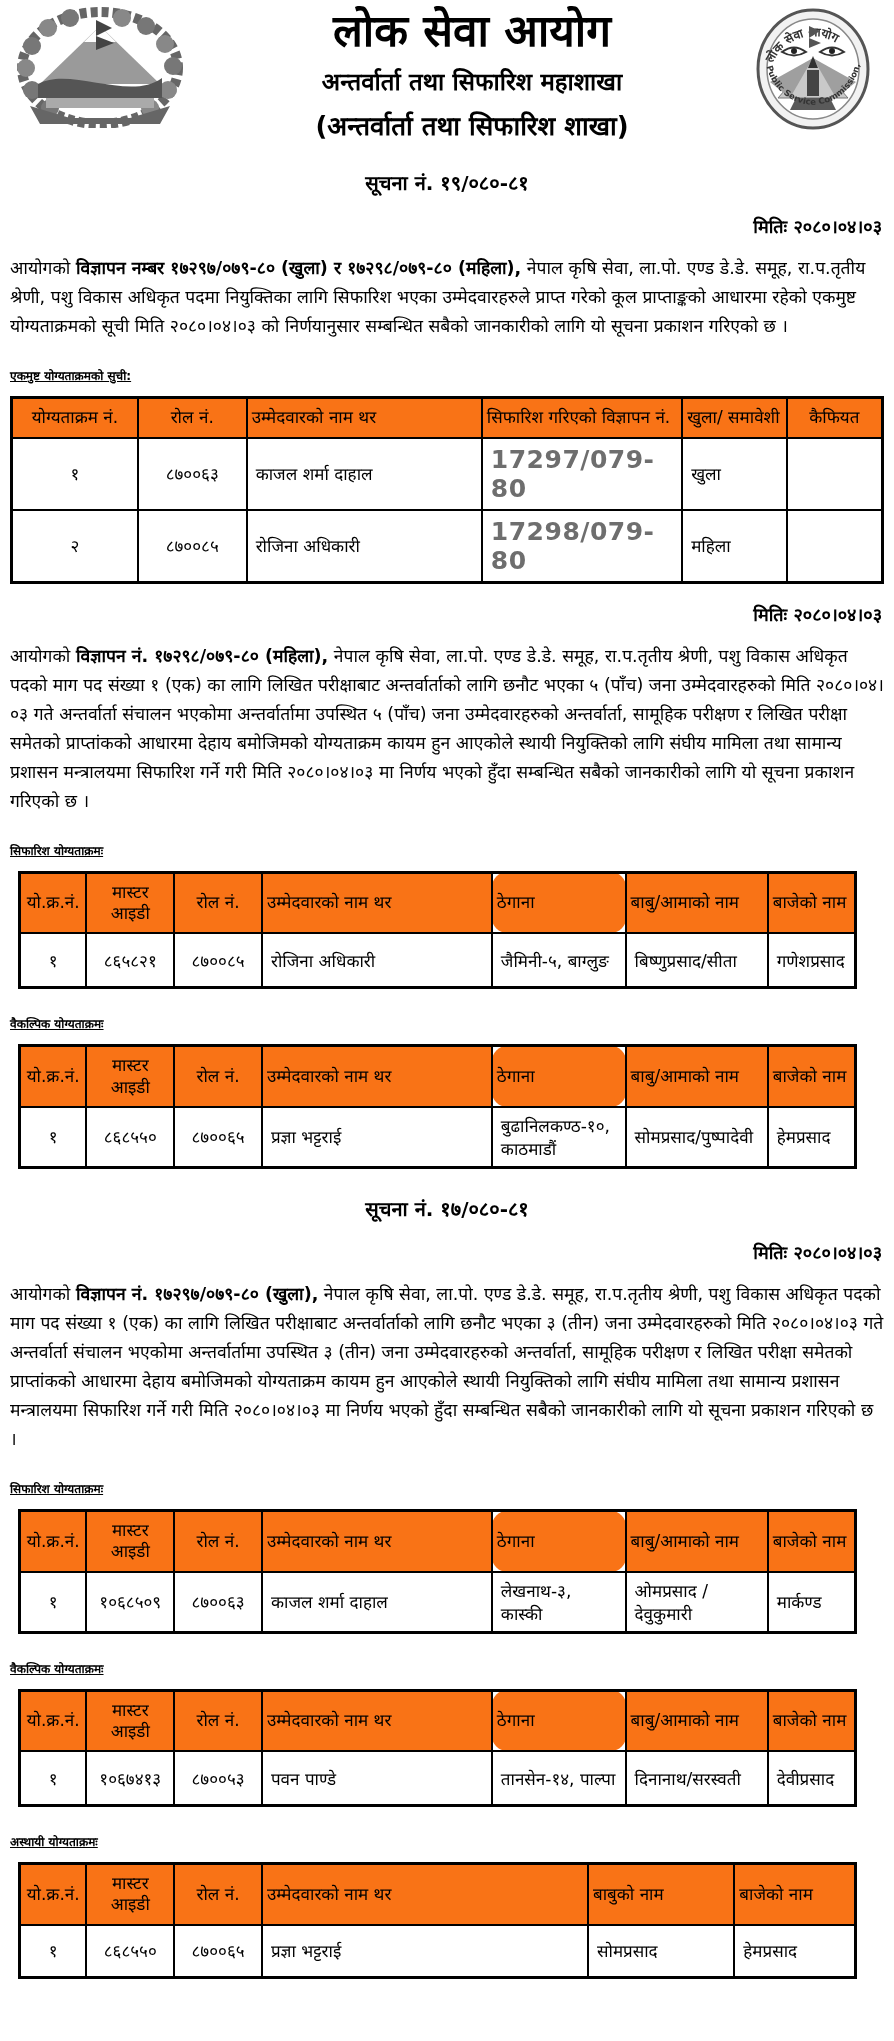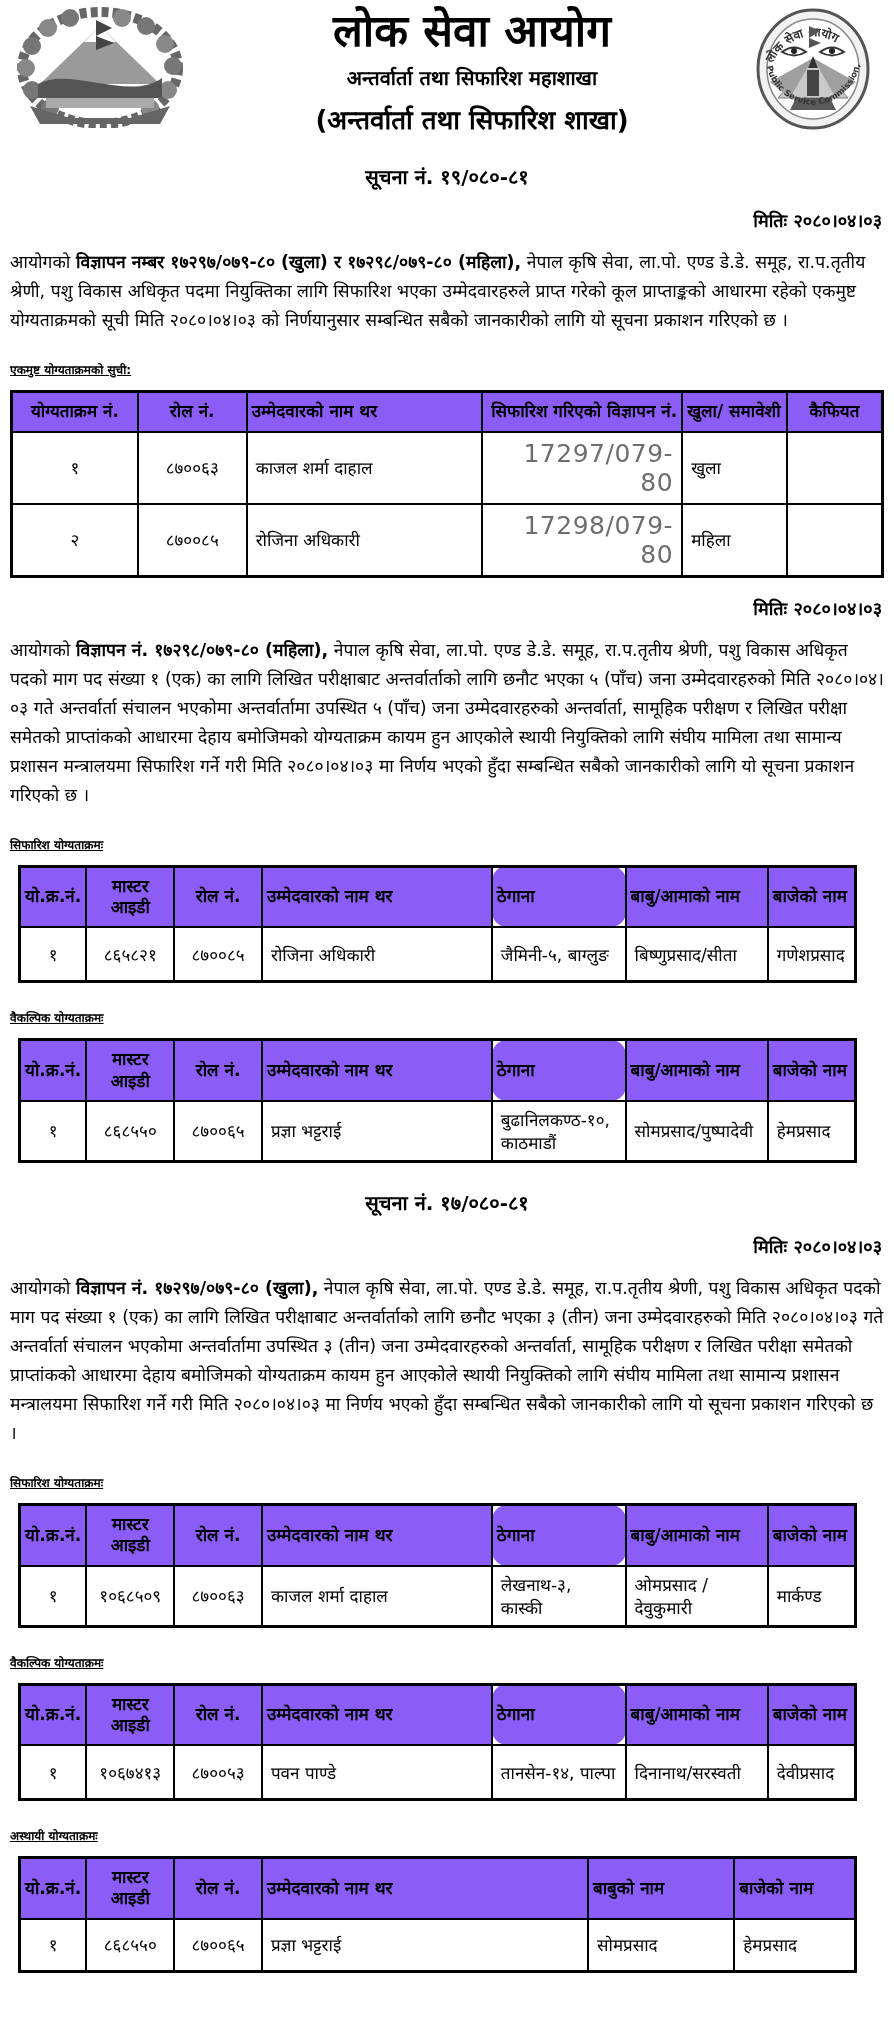--- a/index.html
+++ b/index.html
@@ -5,43 +5,43 @@
   html,body{margin:0;padding:0;background:#ffffff;}
   body{width:894px;font-family:"DejaVu Sans",sans-serif;color:#000;}
   .page{width:894px;box-sizing:border-box;padding:6px 10px 8px 10px;}
 
   
   .hdr{display:flex;justify-content:space-between;align-items:flex-start;}
   .hdr-left{width:180px;height:122px;flex:0 0 auto;}
   .hdr-right{width:118px;height:128px;flex:0 0 auto;margin-right:12px;}
   .hdr-center{flex:1;text-align:center;padding-top:2px;}
   .org-name{font-size:44px;font-weight:bold;line-height:1.05;}
-  .org-dept{font-size:20px;font-weight:bold;margin-top:10px;}
+  .org-dept{font-size:24px;font-weight:bold;margin-top:10px;}
   .org-branch{font-size:26px;font-weight:bold;margin-top:10px;}
 
   .notice-title{text-align:center;font-size:20px;font-weight:bold;margin-top:26px;}
   .notice-date{text-align:right;font-size:18px;font-weight:bold;margin-top:18px;padding-right:2px;}
   .para{font-size:17.5px;line-height:1.66;text-align:left;margin-top:16px;}
   .para b{font-weight:bold;}
   .sec-heading{font-size:12px;font-weight:bold;text-decoration:underline;margin-top:26px;}
 
   table{border-collapse:collapse;margin-top:12px;}
   th,td{border:2px solid #000;padding:6px 8px;font-size:17px;vertical-align:middle;}
-  th{background:#8b5cf6;font-weight:bold;text-align:center;line-height:1.25;padding:8px 4px;}
+  th{background:#f97316;font-weight:normal;text-align:center;line-height:1.25;padding:8px 4px;}
   table{border:3px solid #000;}
 
   .t6a{width:100%;}
   .t6a th:nth-child(1),.t6a td:nth-child(1){width:14.5%;text-align:center;}
   .t6a th:nth-child(2),.t6a td:nth-child(2){width:12.5%;text-align:center;}
   .t6a th:nth-child(3),.t6a td:nth-child(3){width:27%;text-align:left;}
-  .t6a th:nth-child(4),.t6a td:nth-child(4){width:23%;text-align:right;}
+  .t6a th:nth-child(4),.t6a td:nth-child(4){width:23%;text-align:left;}
   .t6a th:nth-child(5),.t6a td:nth-child(5){width:12%;text-align:left;}
   .t6a th:nth-child(6),.t6a td:nth-child(6){width:11%;}
   .t6a td{height:46px;}
-  .t6a td:nth-child(4){font-family:"DejaVu Sans",sans-serif;font-weight:normal;color:#6e6e6e;font-size:25px;letter-spacing:0.5px;}
+  .t6a td:nth-child(4){font-family:"DejaVu Sans",sans-serif;font-weight:bold;color:#6e6e6e;font-size:25px;letter-spacing:0.5px;}
 
   .t7{width:96%;margin-left:8px;}
   .t7 th:nth-child(1),.t7 td:nth-child(1){width:8%;text-align:center;}
   .t7 th:nth-child(2),.t7 td:nth-child(2){width:10.5%;text-align:center;}
   .t7 th:nth-child(3),.t7 td:nth-child(3){width:10.5%;text-align:center;}
   .t7 th:nth-child(4),.t7 td:nth-child(4){width:27.5%;text-align:left;}
   .t7 th:nth-child(5),.t7 td:nth-child(5){width:16%;text-align:left;border-radius:15px;}
   .t7 th:nth-child(6),.t7 td:nth-child(6){width:17%;text-align:left;}
   .t7 th:nth-child(7),.t7 td:nth-child(7){width:14.5%;text-align:left;}
   .t7 td{height:40px;}

